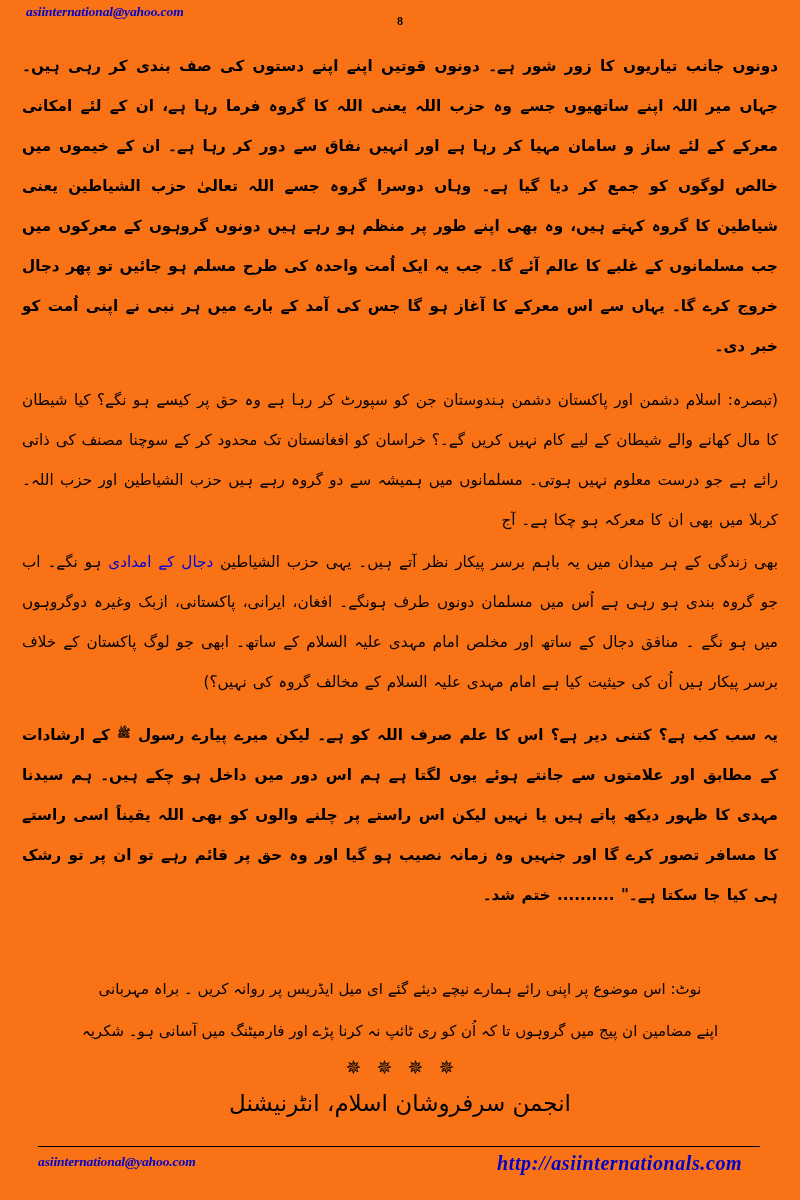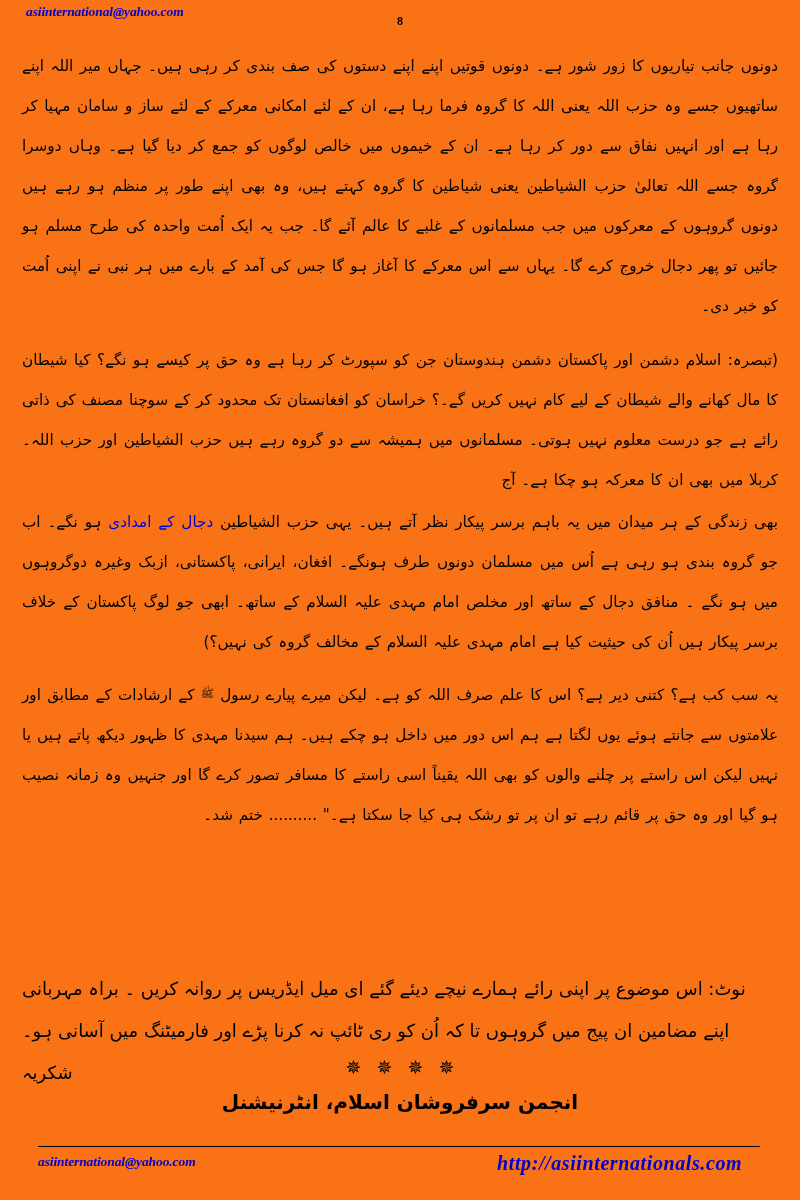--- a/index.html
+++ b/index.html
@@ -78,20 +78,21 @@
   }
   .para .pbs {
     font-size: 11px;
     vertical-align: 0.25em;
   }
   .para-comment {
     margin-top: 14px;
   }
   .para-spaced {
     margin-top: 12px;
+    font-weight: bold;
   }
   .credit-line {
     font-family: "DejaVu Sans", "Liberation Sans", sans-serif;
     font-size: 14.2px;
     line-height: 34px;
     color: #000000;
     text-align: right;
     margin: 18px 0 0 0;
     direction: rtl;
   }
@@ -99,24 +100,24 @@
   
   .note-block {
     position: absolute;
     top: 968px;
     left: 22px;
     width: 756px;
     direction: rtl;
   }
   .note-text {
     font-family: "DejaVu Sans", "Liberation Sans", sans-serif;
-    font-size: 18px;
+    font-size: 15px;
     line-height: 42px;
     color: #000000;
-    text-align: left;
+    text-align: center;
     margin: 0;
   }
 
   
   .ornament-row {
     position: absolute;
     top: 1058px;
     left: 0;
     width: 800px;
     text-align: center;
@@ -133,22 +134,22 @@
 
   
   .signature {
     position: absolute;
     top: 1090px;
     left: 0;
     width: 800px;
     text-align: center;
     direction: rtl;
     font-family: "DejaVu Sans", "Liberation Sans", sans-serif;
-    font-size: 20px;
-    font-weight: bold;
+    font-size: 23px;
+    font-weight: normal;
     color: #000000;
     letter-spacing: 0.5px;
   }
 
   
   .page-footer {
     position: absolute;
     top: 1140px;
     left: 0;
     width: 800px;

